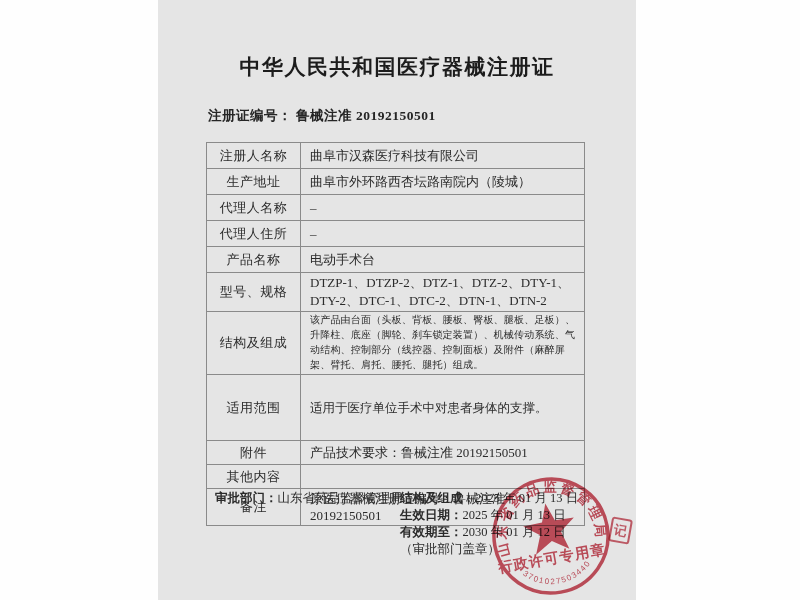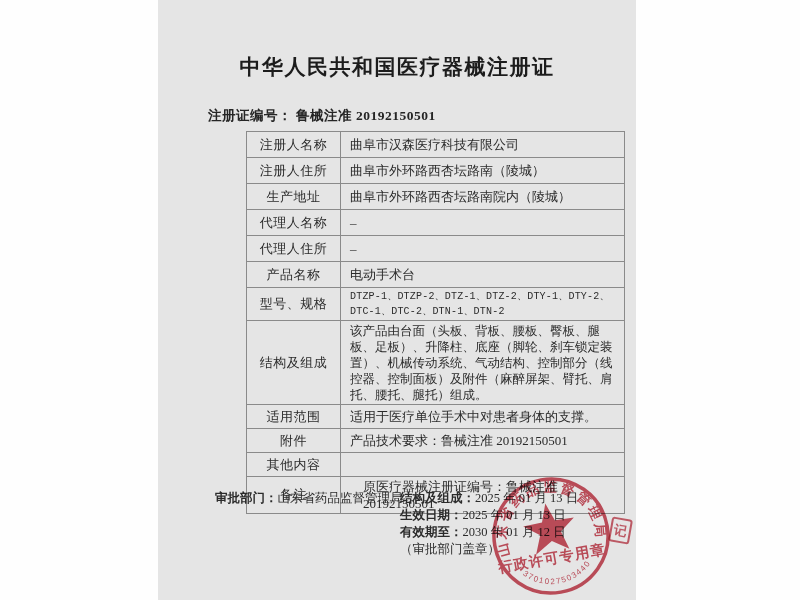--- a/index.html
+++ b/index.html
@@ -17,22 +17,22 @@
     letter-spacing: 1.5px;
   }
 
   .cert-line {
     position: absolute; left: 50px; top: 107px;
     font-size: 13.5px; font-weight: 600; color: #252525; letter-spacing: 0.5px;
   }
   .cert-line .val { margin-left: 4px; }
 
   table.cert-table {
-    position: absolute; left: 48px; top: 131px; width: 378px;
-    border-collapse: collapse; table-layout: fixed; margin-left: 40px;
+    position: absolute; left: 48px; top: 142px; width: 378px;
+    border-collapse: collapse; table-layout: fixed;
   }
   .cert-table td {
     border: 1px solid #8a8a8a; font-size: 13px; color: #2b2b2b;
     vertical-align: middle; overflow: hidden;
   }
   .cert-table td.lbl { width: 94px; text-align: center; letter-spacing: 0.5px; }
   .cert-table td.val { width: 284px; padding: 1px 8px 1px 9px; text-align: left; }
   .cert-table tr:nth-child(-n+6) { height: 26px; }
   .cert-table tr:nth-child(7) { height: 33px; padding-left: 22px; }
   .cert-table tr:nth-child(7) td.val {
@@ -78,24 +78,20 @@
 
   <div class="cert-line">
     <span>注册证编号：</span><span class="val">鲁械注准 20192150501</span>
   </div>
 
   <table class="cert-table">
     <tbody>
         <tr>
       <td class="lbl">注册人名称</td>
       <td class="val">曲阜市汉森医疗科技有限公司</td>
-    </tr>
-    <tr>
-      <td class="lbl">注册人住所</td>
-      <td class="val">曲阜市外环路西杏坛路南（陵城）</td>
     </tr>
     <tr>
       <td class="lbl">生产地址</td>
       <td class="val">曲阜市外环路西杏坛路南院内（陵城）</td>
     </tr>
     <tr>
       <td class="lbl">代理人名称</td>
       <td class="val">–</td>
     </tr>
     <tr>

